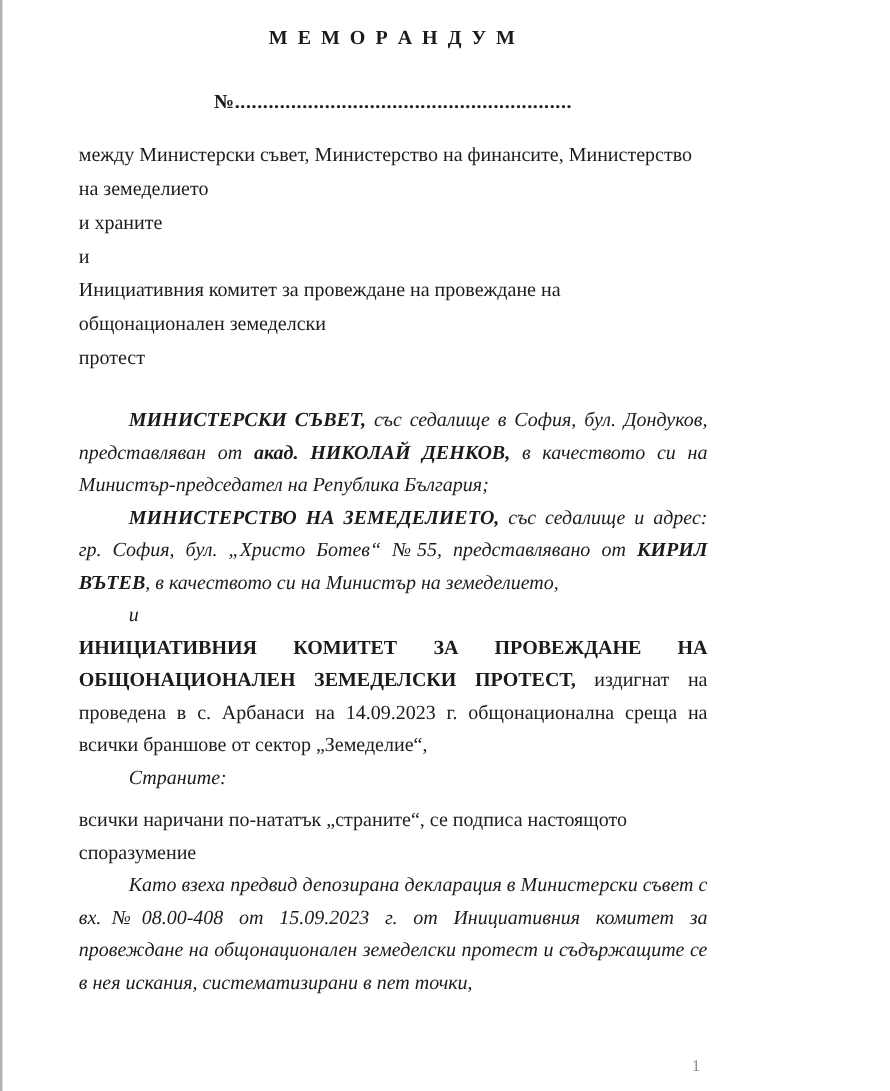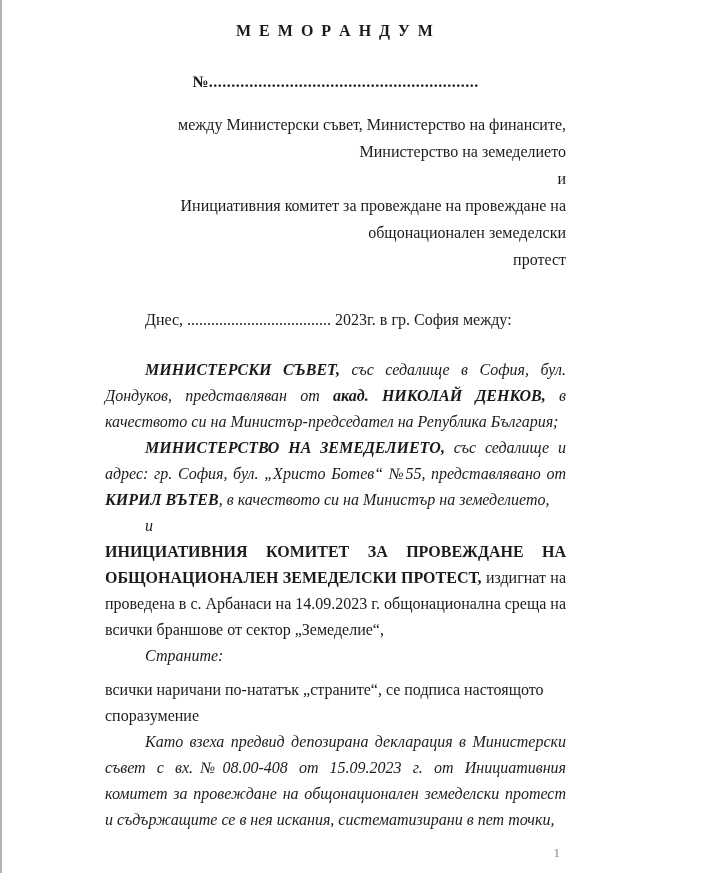--- a/index.html
+++ b/index.html
@@ -7,21 +7,21 @@
     padding: 0;
     background: #ffffff;
   }
   .page {
     position: relative;
     width: 628px;
     height: 873px;
     box-sizing: border-box;
     background: #ffffff;
     border-left: 2px solid #b3b3b3;
-    padding: 18px 62px 0 103px;
+    padding: 18px 62px 0 61px;
     font-family: "Liberation Serif", "DejaVu Serif", serif;
     font-size: 16px;
     color: #1b1b1b;
     overflow: hidden;
   }
   .doc-title {
     text-align: center;
     font-weight: bold;
     letter-spacing: 2px;
     line-height: 26px;
@@ -30,21 +30,21 @@
   .doc-number {
     text-align: center;
     font-weight: bold;
     line-height: 26px;
     margin-top: 25px;
     letter-spacing: 0.5px;
     white-space: nowrap;
   }
   .preamble {
     margin-top: 16px;
-    text-align: right;
+    text-align: left;
     line-height: 27px;
   }
   .preamble .line { min-height: 27px; }
   .date-line {
     margin-top: 34px;
     line-height: 26px;
     text-indent: 40px;
   }
   .body-block { margin-top: 24px; }
   p.para {
@@ -68,26 +68,26 @@
 </head>
 <body>
 
 <div class="page">
   <div class="doc-title">М Е М О Р А Н Д У М</div>
 
   <div class="doc-number">№............................................................</div>
 
   <div class="preamble">
       <div class="line">между Министерски съвет, Министерство на финансите, Министерство на земеделието</div>
+      <div class="line">и храните</div>
       <div class="line">и</div>
       <div class="line">Инициативния комитет за провеждане на провеждане на общонационален земеделски</div>
       <div class="line">протест</div>
     </div>
 
-  <div class="date-line">Днес, .................................... 2023г. в гр. София между:</div>
 
   <div class="body-block">
       <p class="para indent"><span class="b">МИНИСТЕРСКИ СЪВЕТ,</span><span> със седалище в София, бул. Дондуков, представляван от </span><span class="b">акад. НИКОЛАЙ ДЕНКОВ,</span><span> в качеството си на Министър-председател на Република България;</span></p>
       <p class="para indent"><span class="b">МИНИСТЕРСТВО НА ЗЕМЕДЕЛИЕТО,</span><span> със седалище и адрес: гр. София, бул. „Христо Ботев“ №55, представлявано от </span><span class="b">КИРИЛ ВЪТЕВ</span><span>, в качеството си на Министър на земеделието,</span></p>
       <p class="para indent left"><span>и</span></p>
       <p class="para"><span class="b">ИНИЦИАТИВНИЯ КОМИТЕТ ЗА ПРОВЕЖДАНЕ НА ОБЩОНАЦИОНАЛЕН ЗЕМЕДЕЛСКИ ПРОТЕСТ,</span><span> издигнат на проведена в с. Арбанаси на 14.09.2023 г. общонационална среща на всички браншове от сектор „Земеделие“,</span></p>
       <p class="para indent left"><span>Страните:</span></p>
       <p class="para left space-before"><span>всички наричани по-нататък „страните“, се подписа настоящото споразумение</span></p>
       <p class="para indent"><span>Като взеха предвид депозирана декларация в Министерски съвет с вх.№08.00-408 от 15.09.2023 г. от Инициативния комитет за провеждане на общонационален земеделски протест и съдържащите се в нея искания, систематизирани в пет точки,</span></p>
     </div>

